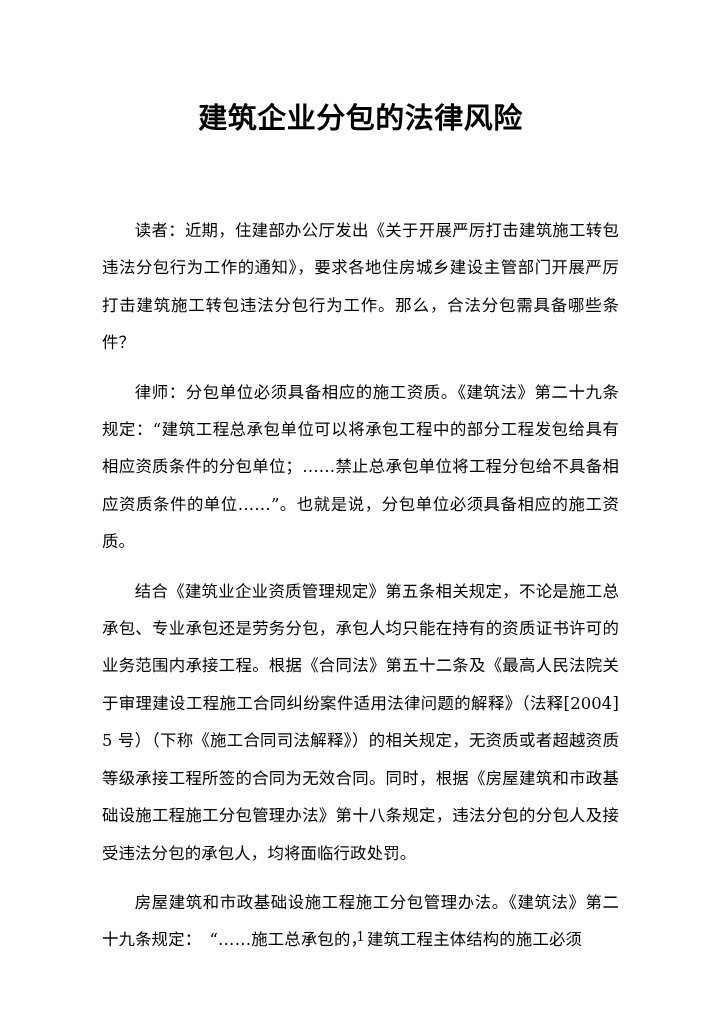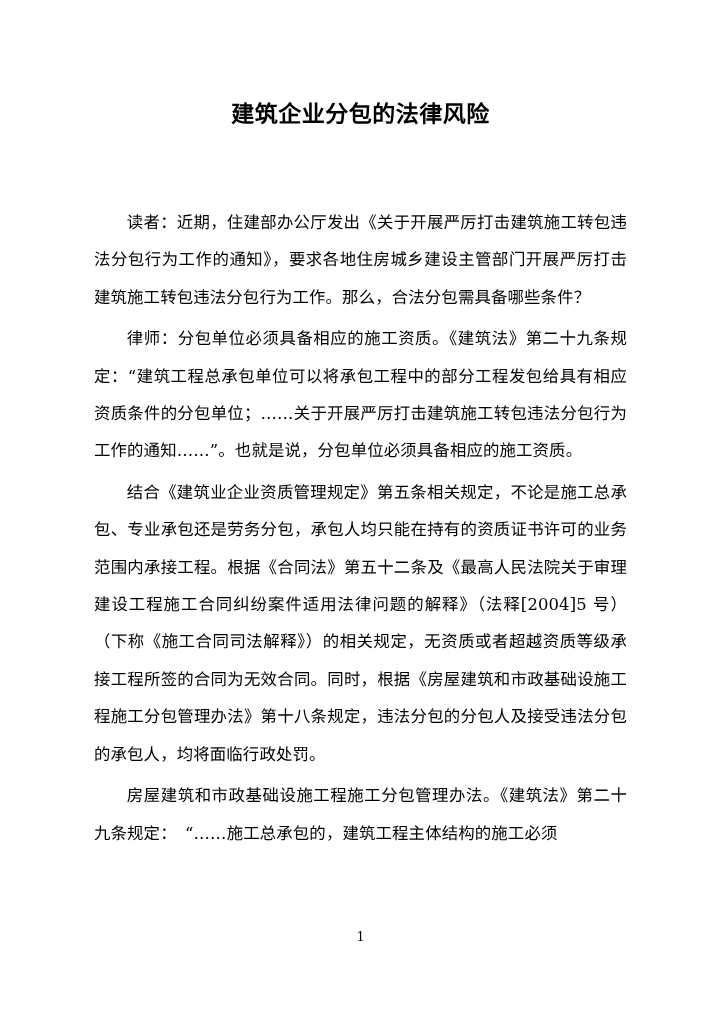--- a/index.html
+++ b/index.html
@@ -22,37 +22,37 @@
     background: #ffffff;
   }
 
   
   .doc-title {
     position: absolute;
     top: 82px;
     left: 0;
     width: 721px;
     text-align: center;
-    font-size: 23px;
+    font-size: 29px;
     line-height: 34px;
     font-weight: 700;
     letter-spacing: 0.5px;
     font-family: "DejaVu Serif", "Liberation Serif", serif;
   }
 
   
   .body-block {
     position: absolute;
     top: 200px;
     left: 90px;
     width: 541px;
   }
 
   .para {
-    margin: 4px;
+    margin: 12px;
     font-size: 16.4px;
     line-height: 37.4px;
     text-align: justify;
     text-align-last: left;
     text-justify: inter-ideograph;
     letter-spacing: 0.15px;
     word-break: break-all;
     font-family: "DejaVu Serif", "Liberation Serif", serif;
   }
 
@@ -76,21 +76,21 @@
 <body>
 
 <div class="page">
 
   <h1 class="doc-title">建筑企业分包的法律风险</h1>
 
   <div class="body-block">
 
     <p class="para indent">读者：近期，住建部办公厅发出《关于开展严厉打击建筑施工转包违法分包行为工作的通知》，要求各地住房城乡建设主管部门开展严厉打击建筑施工转包违法分包行为工作。那么，合法分包需具备哪些条件？</p>
 
-    <p class="para indent">律师：分包单位必须具备相应的施工资质。《建筑法》第二十九条规定：“建筑工程总承包单位可以将承包工程中的部分工程发包给具有相应资质条件的分包单位；……关于开展严厉打击建筑施工转包违法分包行为工作的通知……”。也就是说，分包单位必须具备相应的施工资质。</p>
+    <p class="para indent">律师：分包单位必须具备相应的施工资质。《建筑法》第二十九条规定：“建筑工程总承包单位可以将承包工程中的部分工程发包给具有相应资质条件的分包单位；……禁止总承包单位将工程分包给不具备相应资质条件的单位……”。也就是说，分包单位必须具备相应的施工资质。</p>
 
     <p class="para indent">结合《建筑业企业资质管理规定》第五条相关规定，不论是施工总承包、专业承包还是劳务分包，承包人均只能在持有的资质证书许可的业务范围内承接工程。根据《合同法》第五十二条及《最高人民法院关于审理建设工程施工合同纠纷案件适用法律问题的解释》（法释[2004]5 号）（下称《施工合同司法解释》）的相关规定，无资质或者超越资质等级承接工程所签的合同为无效合同。同时，根据《房屋建筑和市政基础设施工程施工分包管理办法》第十八条规定，违法分包的分包人及接受违法分包的承包人，均将面临行政处罚。</p>
 
     <p class="para indent">房屋建筑和市政基础设施工程施工分包管理办法。《建筑法》第二十九条规定：　“……施工总承包的，建筑工程主体结构的施工必须</p>
 
   </div>
 
   <div class="page-number">1</div>
 
 </div>

